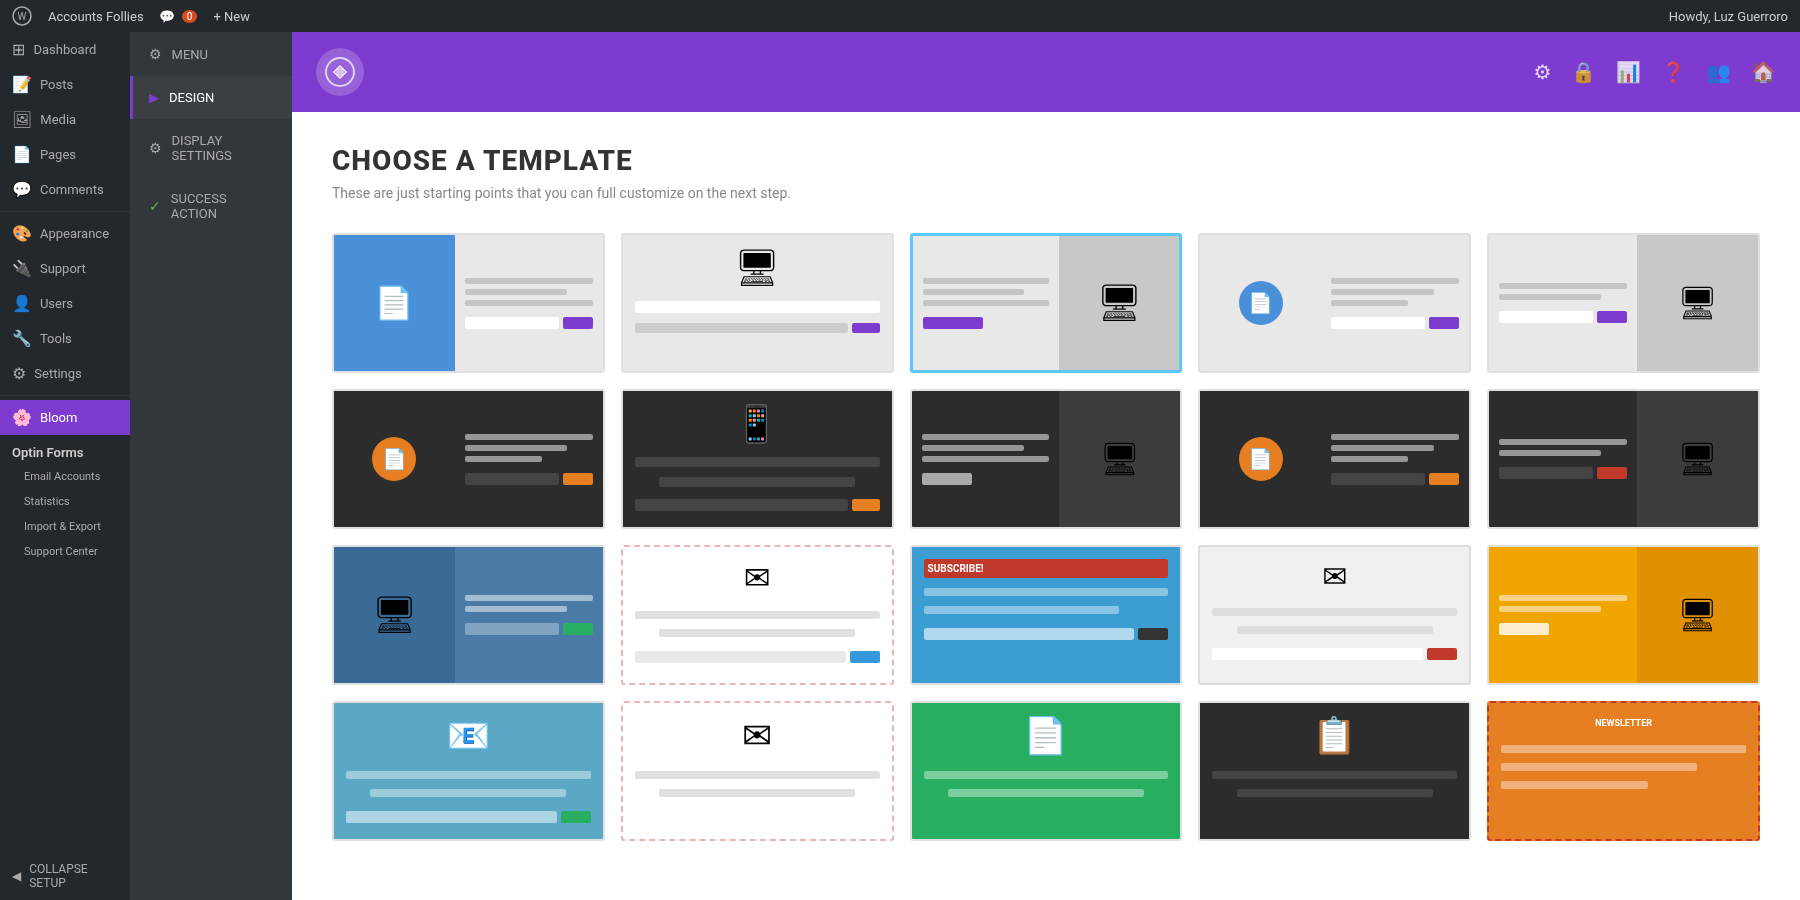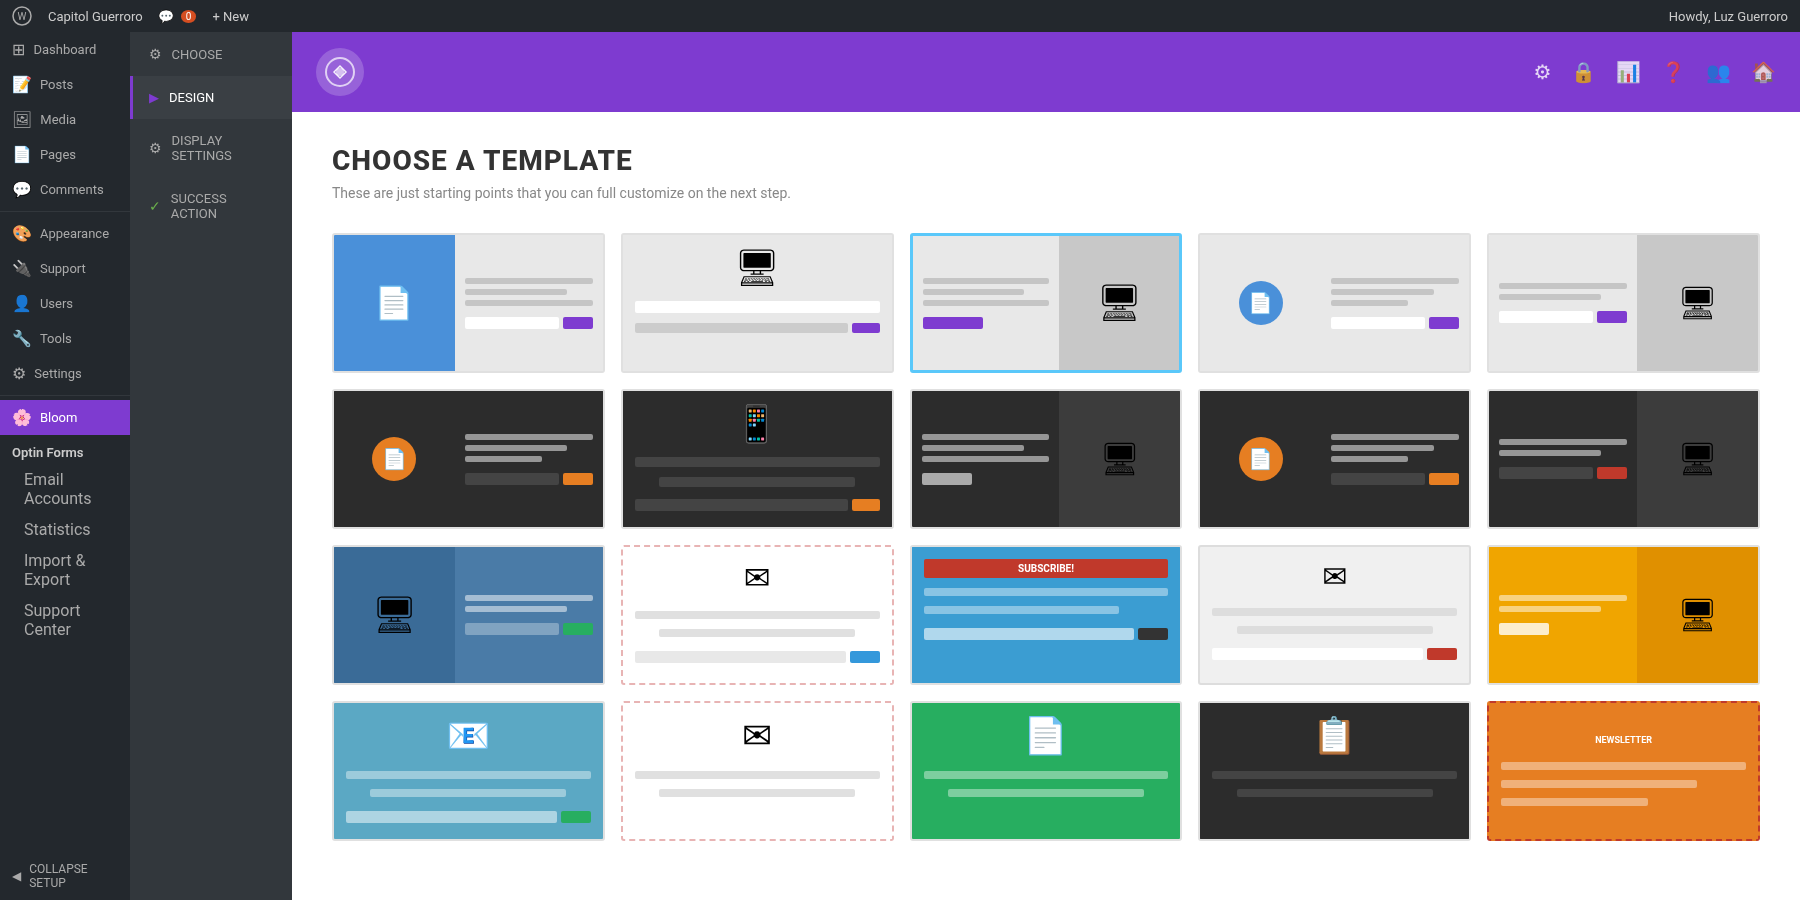--- a/index.html
+++ b/index.html
@@ -51,21 +51,21 @@
     }
     .sidebar-item.active { background: #7e3bd0; color: #fff; }
     .sidebar-icon { font-size: 16px; flex-shrink: 0; }
     .sidebar-divider { height: 1px; background: #32373c; margin: 4px 0; }
     .sidebar-section-label { color: #ccc; font-size: 13px; font-weight: 600; padding: 10px 12px 4px; }
     .sidebar-sub-item {
       display: flex;
       align-items: center;
       padding: 6px 12px 6px 24px;
       color: #aaa;
-      font-size: 16px;
+      font-size: 11px;
       cursor: pointer;
     }
     .sidebar-collapse {
       display: flex;
       align-items: center;
       gap: 8px;
       padding: 10px 12px;
       color: #aaa;
       font-size: 12px;
       cursor: pointer;
@@ -219,50 +219,48 @@
       display: flex;
       flex-direction: column;
       padding: 10px;
       gap: 5px;
       justify-content: center;
     }
 
     .tmpl-subscribe-banner {
       background: #c0392b;
       color: #fff;
-      text-align: center;
       font-size: 10px;
       font-weight: 700;
       padding: 4px;
       border-radius: 2px;
       margin-bottom: 4px;
     }
     .tmpl-newsletter-banner {
       background: #e67e22;
       color: #fff;
       text-align: center;
       font-size: 9px;
       font-weight: 700;
       padding: 3px;
-      margin-top: 17px;
     }
   </style>
 </head>
 <body>
 
 <div class="admin-bar">
   <div class="admin-bar-left">
     <div class="admin-bar-item">
       <svg class="wp-logo" viewBox="0 0 20 20" fill="#aaa">
           <circle cx="10" cy="10" r="9" fill="none" stroke="#aaa" stroke-width="1.5"></circle>
           <text x="10" y="14" text-anchor="middle" font-size="10" fill="#aaa">W</text>
         </svg>
     </div>
     <div class="admin-bar-item">
-      <span>Capitol Guerroro</span>
+      <span>Accounts Follies</span>
     </div>
     <div class="admin-bar-item">
       <span>💬</span>
       <span class="comment-count">0</span>
     </div>
     <div class="admin-bar-item">
       <span>+ New</span>
     </div>
   </div>
   <div class="admin-bar-right">
@@ -336,21 +334,21 @@
     </div>
     <div class="sidebar-collapse">
       <span>◀</span>
       <span>COLLAPSE SETUP</span>
     </div>
   </div>
 
   <div class="plugin-sidebar">
     <div class="plugin-sidebar-item">
       <span class="gear-icon">⚙</span>
-      <span>CHOOSE</span>
+      <span>MENU</span>
     </div>
     <div class="plugin-sidebar-item active">
       <span style="color:#7e3bd0;">▶</span>
       <span>DESIGN</span>
     </div>
     <div class="plugin-sidebar-item">
       <span class="gear-icon">⚙</span>
       <span>DISPLAY SETTINGS</span>
     </div>
     <div class="plugin-sidebar-item done">

